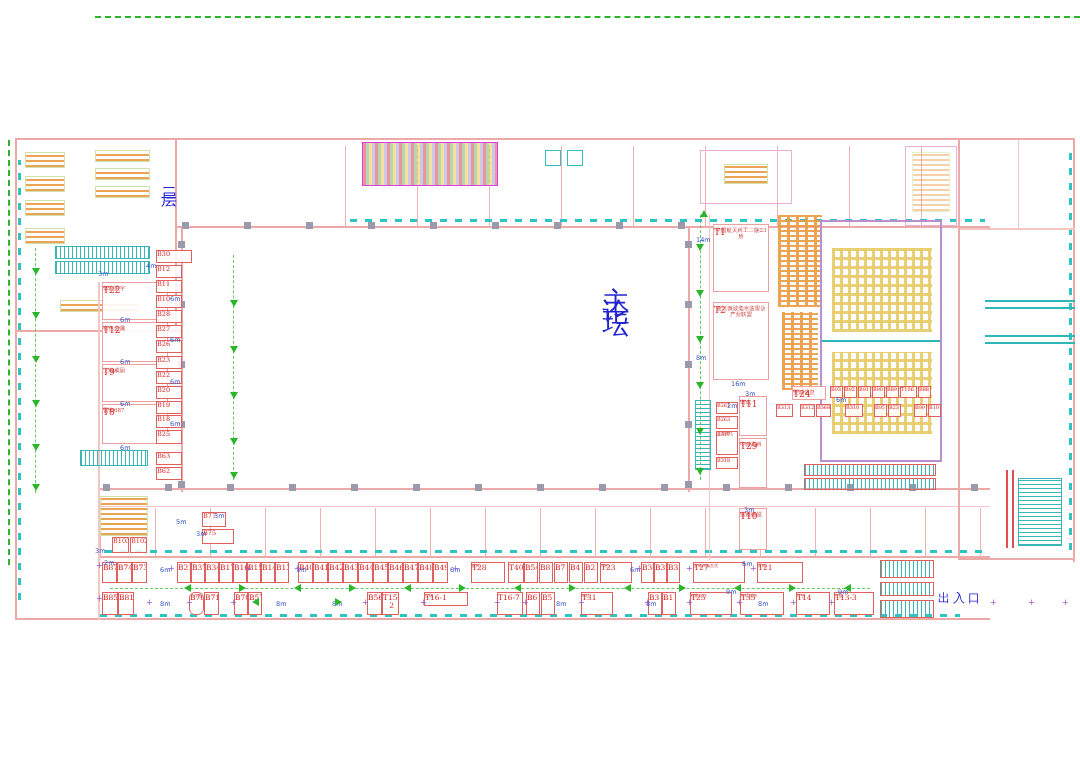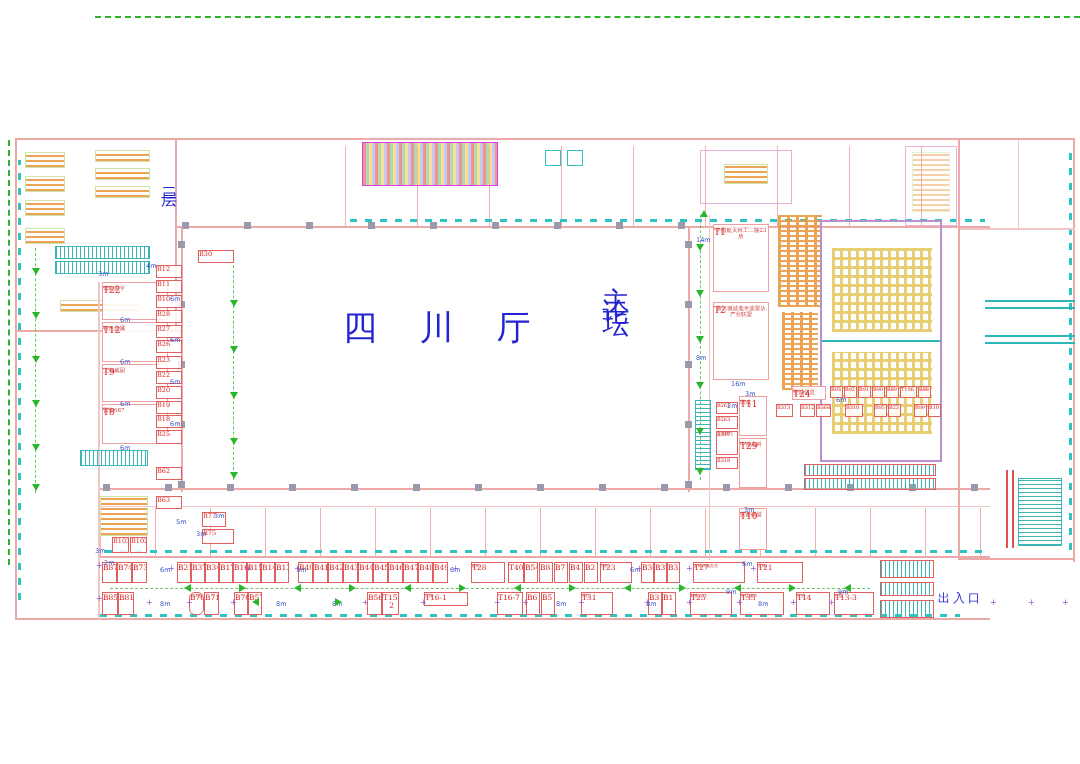--- a/index.html
+++ b/index.html
@@ -111,21 +111,20 @@
   <div class="blue-big vert" style="left:158px;top:176px;font-size:16px;letter-spacing:4px;">二层</div>
 
   <div class="colr-h" style="left:182px;top:222px;width:510px;"></div>
   <div class="wall" style="left:181px;top:228px;width:2px;height:264px;"></div>
   <div class="colr-v" style="left:178px;top:232px;height:256px;"></div>
   <div class="wall" style="left:688px;top:228px;width:2px;height:264px;"></div>
   <div class="colr-v" style="left:685px;top:232px;height:256px;"></div>
   <div class="wall" style="left:100px;top:488px;width:890px;height:2px;"></div>
   <div class="colr-h" style="left:103px;top:484px;width:885px;"></div>
 
-  <div class="blue-big" style="left:343px;top:305px;font-size:34px;letter-spacing:16px;">四 川 厅</div>
   <div class="blue-big vert" style="left:598px;top:265px;font-size:27px;letter-spacing:12px;height:120px;">主论坛</div>
 
   <div class="wall-lt" style="left:98px;top:282px;width:2px;height:338px;"></div>
   <div class="aisle-v" style="left:35px;top:248px;height:245px;"></div>
   <div class="aisle-v" style="left:233px;top:255px;height:225px;"></div>
   <div class="aisle-v" style="left:700px;top:215px;height:265px;"></div>
   <div class="aisle-h" style="left:110px;top:588px;width:760px;"></div>
 
   <div class="rooms-bot" style="left:100px;top:508px;width:890px;height:48px;"></div>
   <div class="wall-lt" style="left:100px;top:506px;width:890px;height:1px;"></div>
@@ -204,21 +203,21 @@
       <span class="bsub">蓝菱微波</span>
     </div>
       <div class="tb booth-item" style="left: 792px; top: 386px; width: 34px; height: 14px;">
       <span class="bid">T24</span>
       <span class="bsub">美诚信息</span>
     </div>
     </div>
 
   <div style="left:0;top:0;">
 
-  <div class="bb booth-item" style="left: 156px; top: 250px; width: 36px; height: 13px; margin-left: 42px;">
+  <div class="bb booth-item" style="left: 156px; top: 250px; width: 36px; height: 13px;">
       <span class="bid">B30</span>
     </div>
       <div class="bb booth-item" style="left: 156px; top: 265px; width: 26px; height: 13px;">
       <span class="bid">B12</span>
     </div>
       <div class="bb booth-item" style="left: 156px; top: 280px; width: 26px; height: 13px;">
       <span class="bid">B11</span>
     </div>
       <div class="bb booth-item" style="left: 156px; top: 295px; width: 26px; height: 13px;">
       <span class="bid">B10</span>
@@ -243,21 +242,21 @@
     </div>
       <div class="bb booth-item" style="left: 156px; top: 401px; width: 26px; height: 13px;">
       <span class="bid">B19</span>
     </div>
       <div class="bb booth-item" style="left: 156px; top: 415px; width: 26px; height: 13px;">
       <span class="bid">B18</span>
     </div>
       <div class="bb booth-item" style="left: 156px; top: 430px; width: 26px; height: 14px;">
       <span class="bid">B25</span>
     </div>
-      <div class="bb booth-item" style="left: 156px; top: 452px; width: 26px; height: 13px; margin-top: 44px;">
+      <div class="bb booth-item" style="left: 156px; top: 452px; width: 26px; height: 13px;">
       <span class="bid">B63</span>
     </div>
       <div class="bb booth-item" style="left: 156px; top: 467px; width: 26px; height: 13px;">
       <span class="bid">B62</span>
     </div>
       <div class="bb booth-item" style="left: 202px; top: 512px; width: 24px; height: 15px;">
       <span class="bid">B77</span>
     </div>
       <div class="bb booth-item" style="left: 202px; top: 529px; width: 32px; height: 15px;">
       <span class="bid">B75</span>

